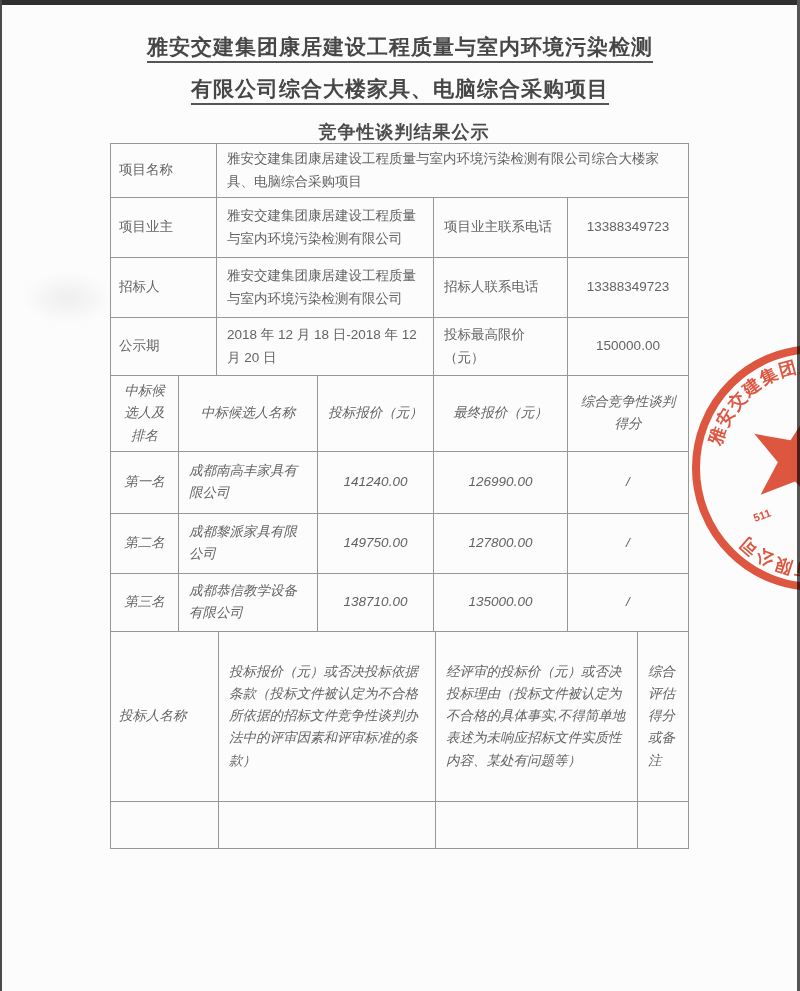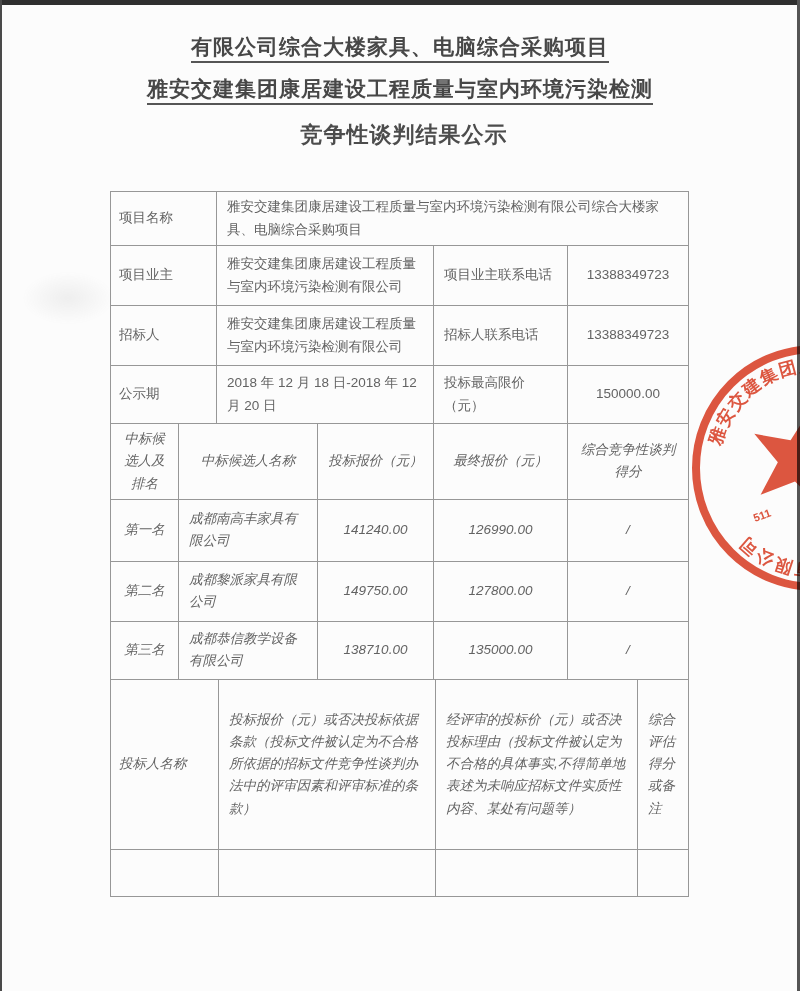--- a/index.html
+++ b/index.html
@@ -16,24 +16,24 @@
   .scan-edge-right{position:absolute;top:0;right:0;width:3px;height:991px;background:#555;}
   .titles{position:absolute;top:36px;left:0;width:800px;text-align:center;}
   .title-line{
     font-size:21px;font-weight:bold;color:#474747;
     letter-spacing:1px;line-height:1.0;margin:0 auto 15px auto;
   }
   .title-line .u{
     display:inline-block;border-bottom:2px solid #565656;padding-bottom:4px;
   }
   .subtitle{
-    font-size:22px;font-weight:bold;color:#4c4c4c;letter-spacing:1px;margin:0;padding-left:8px;
+    font-size:18px;font-weight:bold;color:#4c4c4c;letter-spacing:1px;margin:0;padding-left:8px;
   }
   .tablewrap{position:absolute;left:110px;top:143px;width:578px;}
-  table{border-collapse:collapse;table-layout:fixed;width:578px;margin-top:48px;}
+  table{border-collapse:collapse;table-layout:fixed;width:578px;}
   table.t2,table.t3{margin-top:-1px;font-style:italic;}
   td{
     border:1px solid #979797;
     font-size:13.5px;line-height:1.65;color:#636363;
     padding:4px 10px;vertical-align:middle;
     overflow:hidden;
   }
   td.c{text-align:center;}
   td.l{text-align:left;}
   td.lbl{padding-left:8px;}
@@ -50,22 +50,22 @@
 </style>
 </head>
 <body>
 
 <div class="scan-edge-top"></div>
 <div class="scan-edge-left"></div>
 <div class="scan-edge-right"></div>
 <div class="watermark"></div>
 
 <div class="titles">
+  <div class="title-line"><span class="u">雅安交建集团康居建设工程质量与室内环境污染检测</span></div>
   <div class="title-line"><span class="u">有限公司综合大楼家具、电脑综合采购项目</span></div>
-  <div class="title-line"><span class="u">雅安交建集团康居建设工程质量与室内环境污染检测</span></div>
   <div class="subtitle">竞争性谈判结果公示</div>
 </div>
 
 <div class="tablewrap">
 
   <table class="t1">
     <colgroup>
         <col style="width:106px">
         <col style="width:217px">
         <col style="width:134px">

